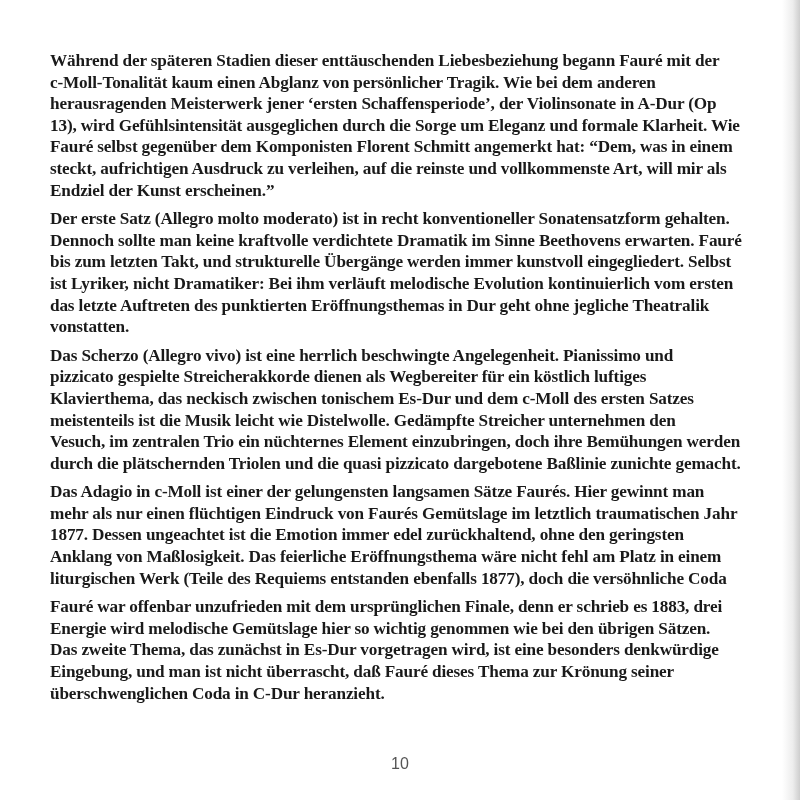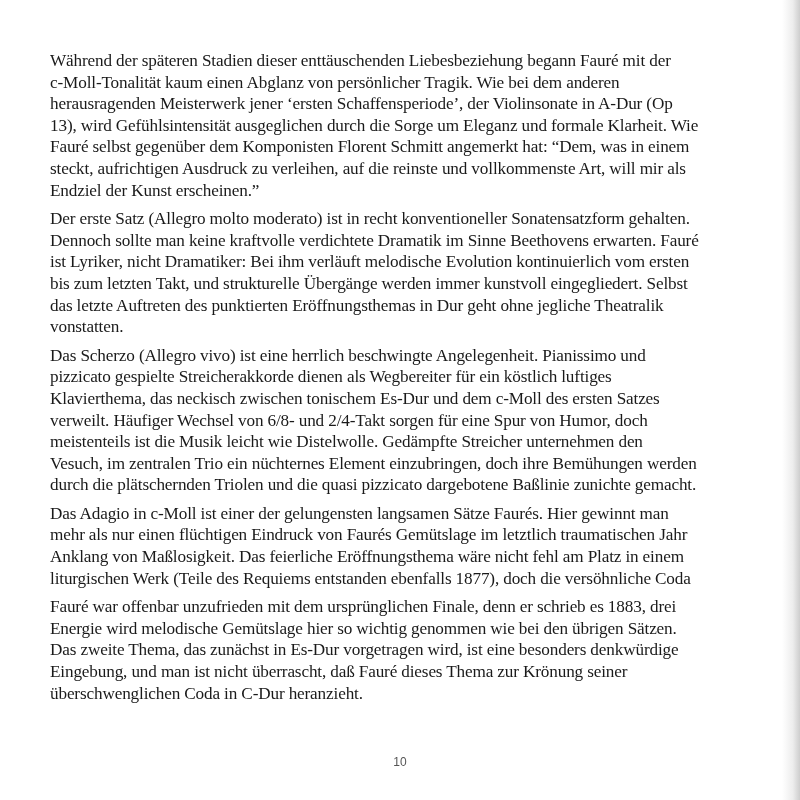--- a/index.html
+++ b/index.html
@@ -19,27 +19,28 @@
   }
   .text-block {
     position: absolute; left: 50px; top: 50px; width: 712px;
   }
   .para {
     margin: 0 0 7px 0;
     font-size: 17.2px;
     line-height: 21.6px;
     letter-spacing: -0.15px;
     white-space: normal;
+    font-weight: bold;
   }
   .line { display: block; white-space: nowrap; }
   .page-number {
     position: absolute; left: 0; width: 800px; top: 755px;
     text-align: center;
     font-family: "Liberation Sans", "DejaVu Sans", sans-serif;
-    font-size: 12px; color: #555555;
+    font-size: 16px; color: #555555;
   }
 </style>
 </head>
 <body>
 
 <div class="page">
   <div class="edge-shadow"></div>
 
   <div class="text-block">
     <p class="para">
@@ -47,37 +48,37 @@
       <span class="line">c-Moll-Tonalität kaum einen Abglanz von persönlicher Tragik. Wie bei dem anderen</span>
       <span class="line">herausragenden Meisterwerk jener ‘ersten Schaffensperiode’, der Violinsonate in A-Dur (Op</span>
       <span class="line">13), wird Gefühlsintensität ausgeglichen durch die Sorge um Eleganz und formale Klarheit. Wie</span>
       <span class="line">Fauré selbst gegenüber dem Komponisten Florent Schmitt angemerkt hat: “Dem, was in einem</span>
       <span class="line">steckt, aufrichtigen Ausdruck zu verleihen, auf die reinste und vollkommenste Art, will mir als</span>
       <span class="line">Endziel der Kunst erscheinen.”</span>
     </p>
     <p class="para">
       <span class="line">Der erste Satz (Allegro molto moderato) ist in recht konventioneller Sonatensatzform gehalten.</span>
       <span class="line">Dennoch sollte man keine kraftvolle verdichtete Dramatik im Sinne Beethovens erwarten. Fauré</span>
+      <span class="line">bis zum letzten Takt, und strukturelle Übergänge werden immer kunstvoll eingegliedert. Selbst</span>
       <span class="line">ist Lyriker, nicht Dramatiker: Bei ihm verläuft melodische Evolution kontinuierlich vom ersten</span>
-      <span class="line">bis zum letzten Takt, und strukturelle Übergänge werden immer kunstvoll eingegliedert. Selbst</span>
       <span class="line">das letzte Auftreten des punktierten Eröffnungsthemas in Dur geht ohne jegliche Theatralik</span>
       <span class="line">vonstatten.</span>
     </p>
     <p class="para">
       <span class="line">Das Scherzo (Allegro vivo) ist eine herrlich beschwingte Angelegenheit. Pianissimo und</span>
       <span class="line">pizzicato gespielte Streicherakkorde dienen als Wegbereiter für ein köstlich luftiges</span>
       <span class="line">Klavierthema, das neckisch zwischen tonischem Es-Dur und dem c-Moll des ersten Satzes</span>
-      <span class="line">verweilt. Häufiger Wechsel von 6/8- und 2/4-Takt sorgen für eine Spur von Humor, doch</span>
       <span class="line">meistenteils ist die Musik leicht wie Distelwolle. Gedämpfte Streicher unternehmen den</span>
       <span class="line">Vesuch, im zentralen Trio ein nüchternes Element einzubringen, doch ihre Bemühungen werden</span>
       <span class="line">durch die plätschernden Triolen und die quasi pizzicato dargebotene Baßlinie zunichte gemacht.</span>
     </p>
     <p class="para">
       <span class="line">Das Adagio in c-Moll ist einer der gelungensten langsamen Sätze Faurés. Hier gewinnt man</span>
       <span class="line">mehr als nur einen flüchtigen Eindruck von Faurés Gemütslage im letztlich traumatischen Jahr</span>
+      <span class="line">1877. Dessen ungeachtet ist die Emotion immer edel zurückhaltend, ohne den geringsten</span>
       <span class="line">Anklang von Maßlosigkeit. Das feierliche Eröffnungsthema wäre nicht fehl am Platz in einem</span>
       <span class="line">liturgischen Werk (Teile des Requiems entstanden ebenfalls 1877), doch die versöhnliche Coda</span>
     </p>
     <p class="para">
       <span class="line">Fauré war offenbar unzufrieden mit dem ursprünglichen Finale, denn er schrieb es 1883, drei</span>
       <span class="line">Energie wird melodische Gemütslage hier so wichtig genommen wie bei den übrigen Sätzen.</span>
       <span class="line">Das zweite Thema, das zunächst in Es-Dur vorgetragen wird, ist eine besonders denkwürdige</span>
       <span class="line">Eingebung, und man ist nicht überrascht, daß Fauré dieses Thema zur Krönung seiner</span>
       <span class="line">überschwenglichen Coda in C-Dur heranzieht.</span>
     </p>

